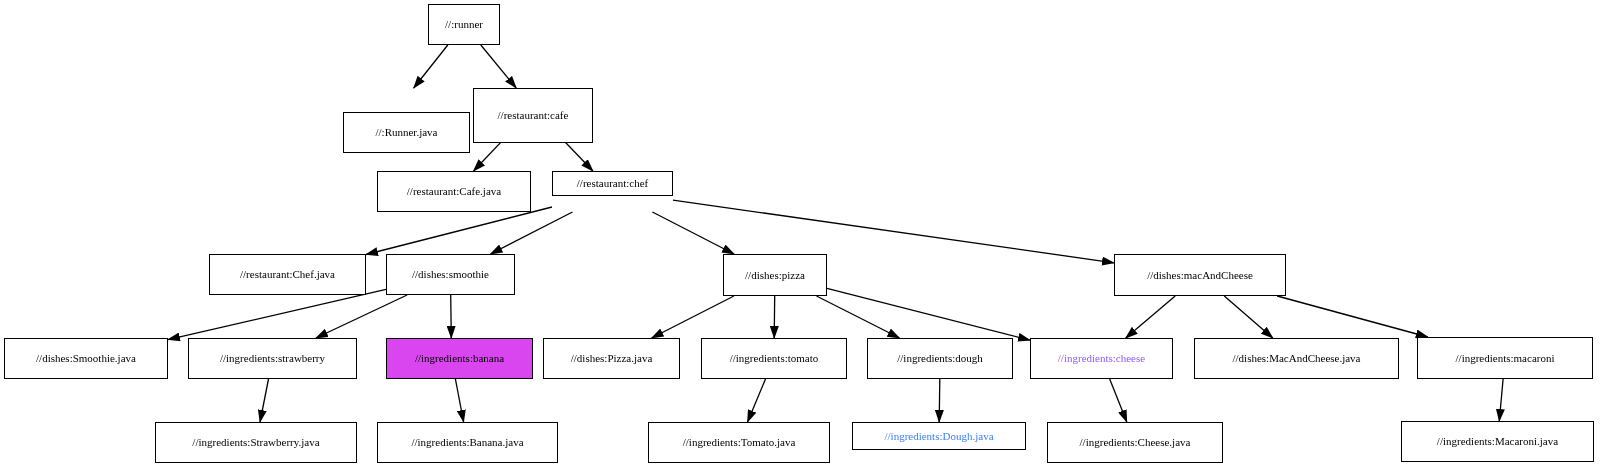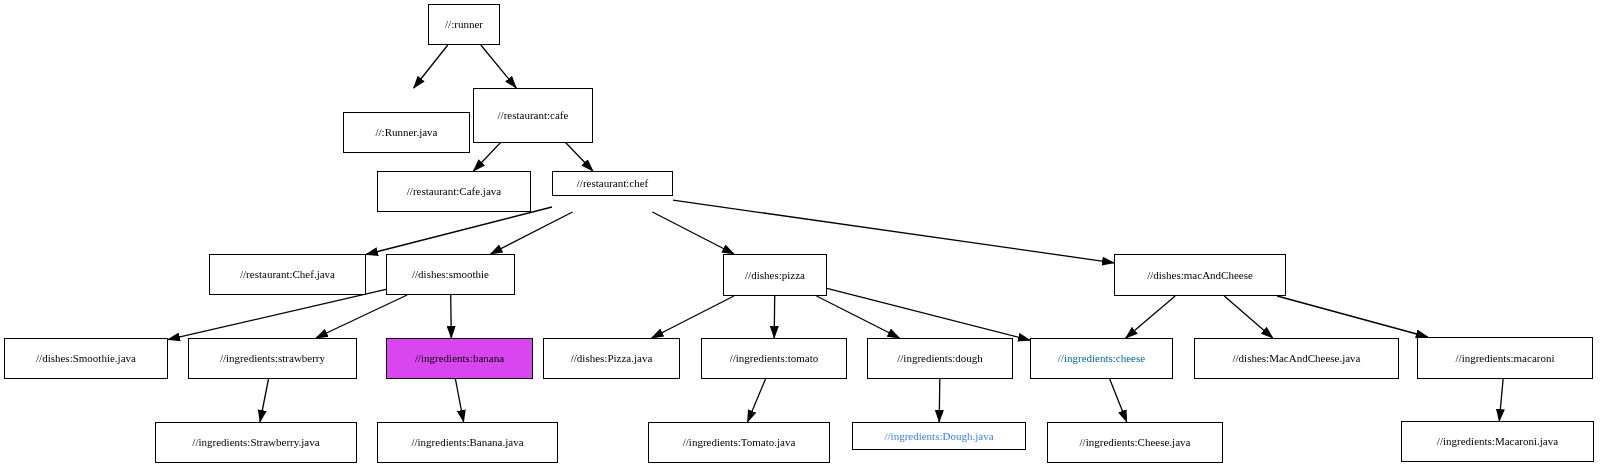--- a/index.html
+++ b/index.html
@@ -84,21 +84,21 @@
       <div class="node" style="left: 209px; top: 254px; width: 157px; height: 41px; background: rgb(255, 255, 255); border-color: rgb(0, 0, 0); color: rgb(0, 0, 0);">//restaurant:Chef.java</div>
       <div class="node" style="left: 386px; top: 254px; width: 129px; height: 41px; background: rgb(255, 255, 255); border-color: rgb(0, 0, 0); color: rgb(0, 0, 0);">//dishes:smoothie</div>
       <div class="node" style="left: 723px; top: 254px; width: 104px; height: 42px; background: rgb(255, 255, 255); border-color: rgb(0, 0, 0); color: rgb(0, 0, 0);">//dishes:pizza</div>
       <div class="node" style="left: 1114px; top: 254px; width: 172px; height: 42px; background: rgb(255, 255, 255); border-color: rgb(0, 0, 0); color: rgb(0, 0, 0);">//dishes:macAndCheese</div>
       <div class="node" style="left: 4px; top: 338px; width: 164px; height: 41px; background: rgb(255, 255, 255); border-color: rgb(0, 0, 0); color: rgb(0, 0, 0);">//dishes:Smoothie.java</div>
       <div class="node" style="left: 188px; top: 338px; width: 169px; height: 41px; background: rgb(255, 255, 255); border-color: rgb(0, 0, 0); color: rgb(0, 0, 0);">//ingredients:strawberry</div>
       <div class="node" style="left: 378px; top: 338px; width: 147px; height: 41px; background: #d946ef; border-color: rgb(0, 0, 0); color: rgb(0, 0, 0); margin-left: 8px;">//ingredients:banana</div>
       <div class="node" style="left: 543px; top: 338px; width: 137px; height: 41px; background: rgb(255, 255, 255); border-color: rgb(0, 0, 0); color: rgb(0, 0, 0);">//dishes:Pizza.java</div>
       <div class="node" style="left: 701px; top: 338px; width: 146px; height: 41px; background: rgb(255, 255, 255); border-color: rgb(0, 0, 0); color: rgb(0, 0, 0);">//ingredients:tomato</div>
       <div class="node" style="left: 867px; top: 338px; width: 146px; height: 41px; background: rgb(255, 255, 255); border-color: rgb(0, 0, 0); color: rgb(0, 0, 0);">//ingredients:dough</div>
-      <div class="node" style="left: 1030px; top: 338px; width: 143px; height: 41px; background: rgb(255, 255, 255); border-color: rgb(0, 0, 0); color: #0369a1;">//ingredients:cheese</div>
+      <div class="node" style="left: 1030px; top: 338px; width: 143px; height: 41px; background: rgb(255, 255, 255); border-color: rgb(0, 0, 0); color: #8b5cf6;">//ingredients:cheese</div>
       <div class="node" style="left: 1194px; top: 338px; width: 205px; height: 41px; background: rgb(255, 255, 255); border-color: rgb(0, 0, 0); color: rgb(0, 0, 0);">//dishes:MacAndCheese.java</div>
       <div class="node" style="left: 1417px; top: 337px; width: 176px; height: 42px; background: rgb(255, 255, 255); border-color: rgb(0, 0, 0); color: rgb(0, 0, 0);">//ingredients:macaroni</div>
       <div class="node" style="left: 155px; top: 422px; width: 202px; height: 41px; background: rgb(255, 255, 255); border-color: rgb(0, 0, 0); color: rgb(0, 0, 0);">//ingredients:Strawberry.java</div>
       <div class="node" style="left: 377px; top: 422px; width: 181px; height: 41px; background: rgb(255, 255, 255); border-color: rgb(0, 0, 0); color: rgb(0, 0, 0);">//ingredients:Banana.java</div>
       <div class="node" style="left: 648px; top: 422px; width: 182px; height: 41px; background: rgb(255, 255, 255); border-color: rgb(0, 0, 0); color: rgb(0, 0, 0);">//ingredients:Tomato.java</div>
       <div class="node" style="left: 852px; top: 422px; width: 174px; height: 28px; background: rgb(255, 255, 255); border-color: rgb(0, 0, 0); color: #3b82f6;">//ingredients:Dough.java</div>
       <div class="node" style="left: 1047px; top: 422px; width: 176px; height: 41px; background: rgb(255, 255, 255); border-color: rgb(0, 0, 0); color: rgb(0, 0, 0);">//ingredients:Cheese.java</div>
       <div class="node" style="left: 1401px; top: 421px; width: 193px; height: 41px; background: rgb(255, 255, 255); border-color: rgb(0, 0, 0); color: rgb(0, 0, 0);">//ingredients:Macaroni.java</div>
     </div>
 </div>

